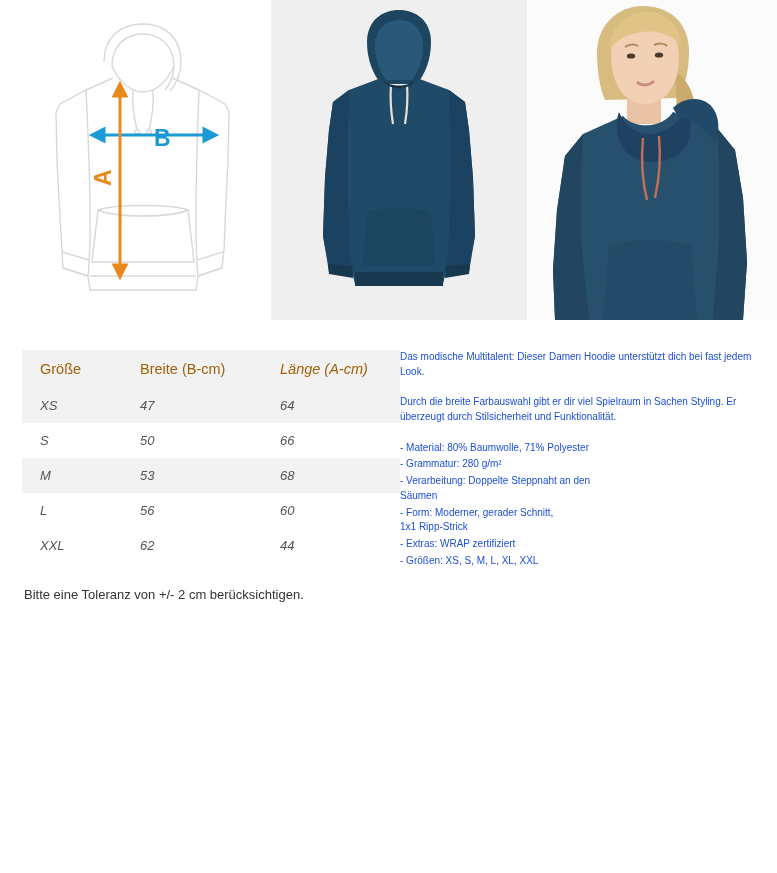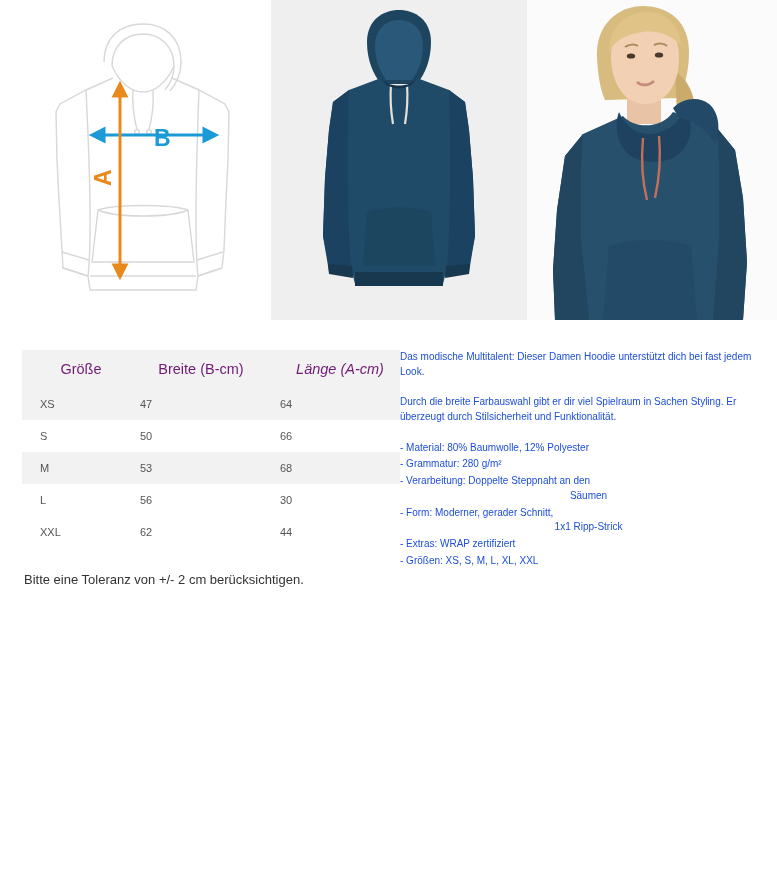--- a/index.html
+++ b/index.html
@@ -28,31 +28,32 @@
     display: flex;
     padding: 0;
   }
   .table-col { width: 400px; padding-left: 22px; padding-top: 30px; }
   .size-table {
     border-collapse: collapse;
     width: 378px;
     font-size: 14.5px;
   }
   .size-table th {
-    text-align: center;
+    text-align: left;
     font-weight: normal;
-    color: #701a75;
+    color: #a16207;
     padding: 11px 0 11px 18px;
     background: #f2f2f2;
     font-size: 14.5px;
   }
   .size-table td {
     padding: 10px 0 10px 18px;
     color: #555;
-    font-size: 11px;
+    font-size: 13px;
+    font-style: italic;
   }
   .size-table tr.odd td { background: #f2f2f2; }
   .size-table tr.even td { background: #ffffff; }
   .col-size  { width: 100px; }
   .col-width { width: 140px; }
   .col-len   { width: 138px; font-style: italic; }
 
   .tolerance {
     margin-top: 24px;
     font-size: 13px;
@@ -64,21 +65,21 @@
   .desc-col {
     width: 377px;
     padding-top: 30px;
     font-size: 10px;
     line-height: 1.47;
     color: #1d4ed8;
   }
   .desc-col p { margin: 0 0 16px 0; }
   .desc-col ul { list-style: none; margin: 0; padding: 0; }
   .desc-col li { margin: 0 0 2px 0; }
-  .indent-center { display: block; text-align: center; }
+  .indent-center { display: block; text-align: left; }
 
   
   svg { display: block; }
 </style>
 </head>
 <body>
 
 <div class="page">
 
   <div class="image-row">
@@ -220,39 +221,39 @@
             <td>66</td>
           </tr>
           <tr class="odd">
             <td>M</td>
             <td>53</td>
             <td>68</td>
           </tr>
           <tr class="even">
             <td>L</td>
             <td>56</td>
-            <td>30</td>
+            <td>60</td>
           </tr>
           <tr class="even">
             <td>XXL</td>
             <td>62</td>
             <td>44</td>
           </tr>
         </tbody>
       </table>
 
       <div class="tolerance">Bitte eine Toleranz von +/- 2 cm berücksichtigen.</div>
     </div>
 
     <div class="desc-col">
       <p>Das modische Multitalent: Dieser Damen Hoodie unterstützt dich bei fast jedem Look.</p>
       <p>Durch die breite Farbauswahl gibt er dir viel Spielraum in Sachen Styling. Er überzeugt durch Stilsicherheit und Funktionalität.</p>
       <ul>
         <li>
-          <span>- Material: 80% Baumwolle, 12% Polyester</span>
+          <span>- Material: 80% Baumwolle, 71% Polyester</span>
         </li>
         <li>
           <span>- Grammatur: 280 g/m²</span>
         </li>
         <li>
           <span>- Verarbeitung: Doppelte Steppnaht an den</span>
           <span class="indent-center">Säumen</span>
         </li>
         <li>
           <span>- Form: Moderner, gerader Schnitt,</span>

